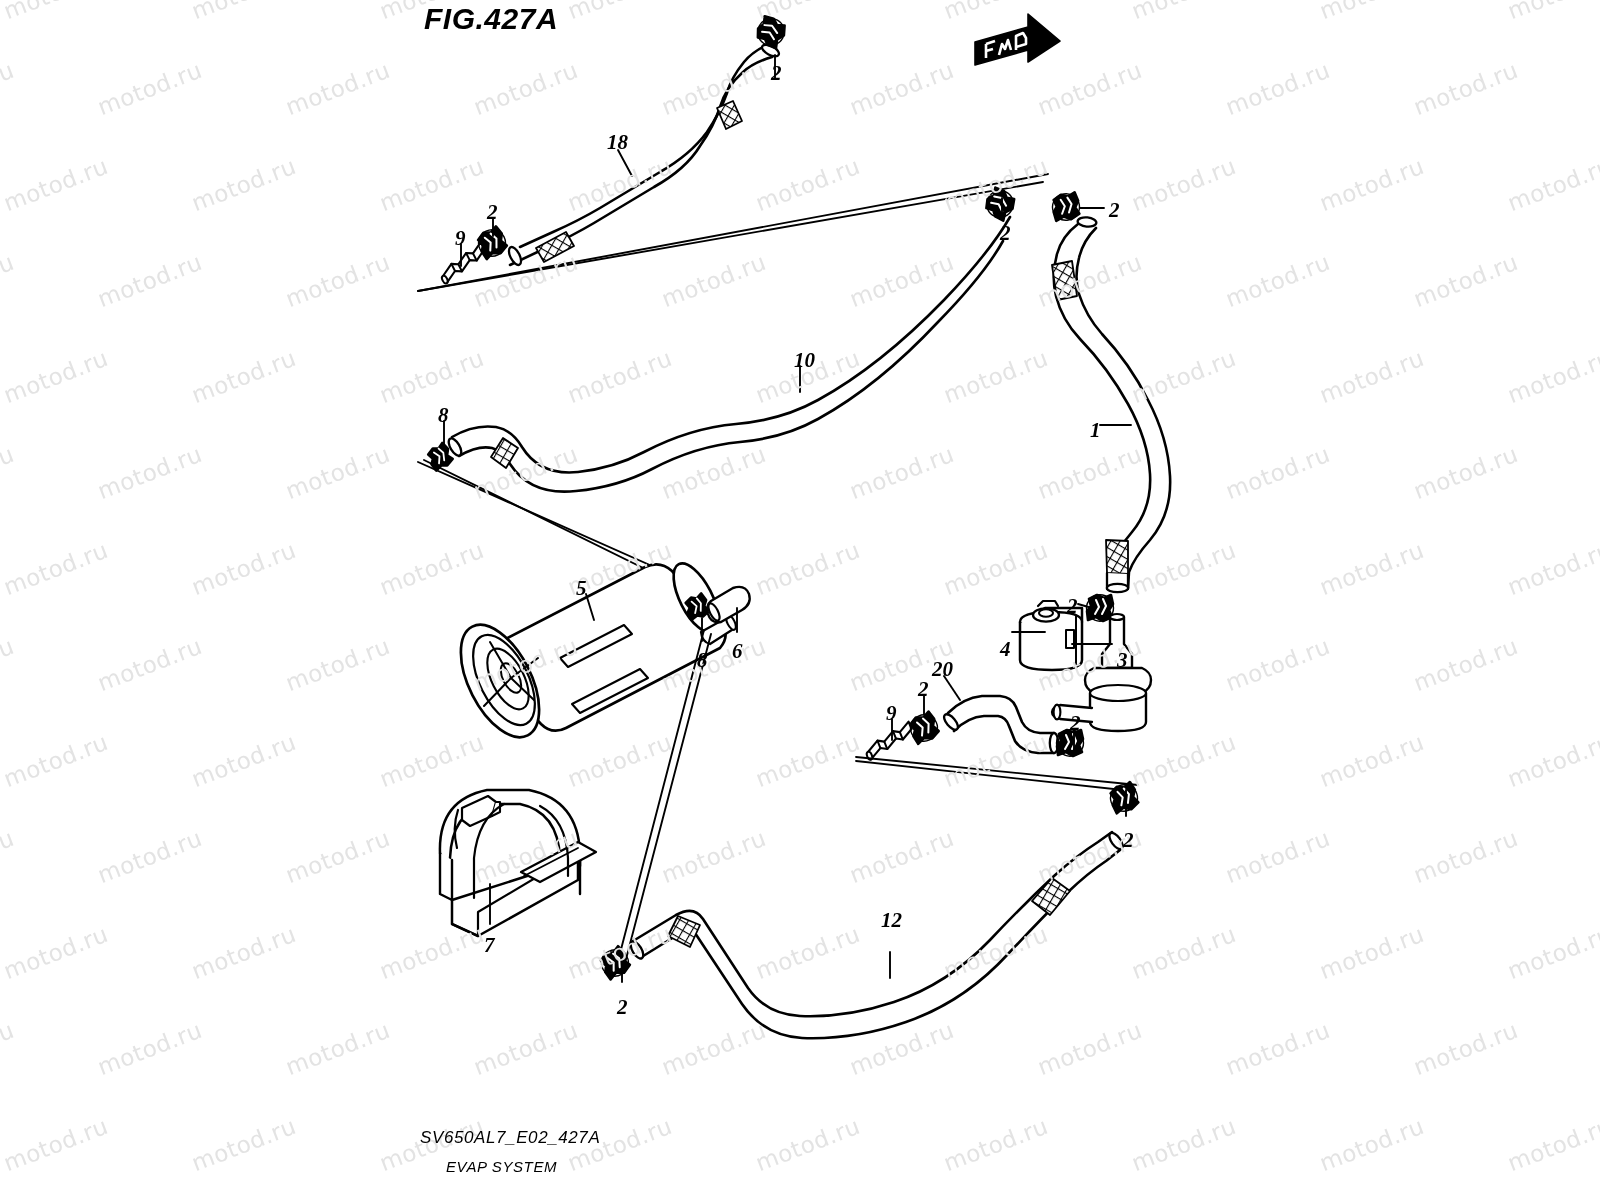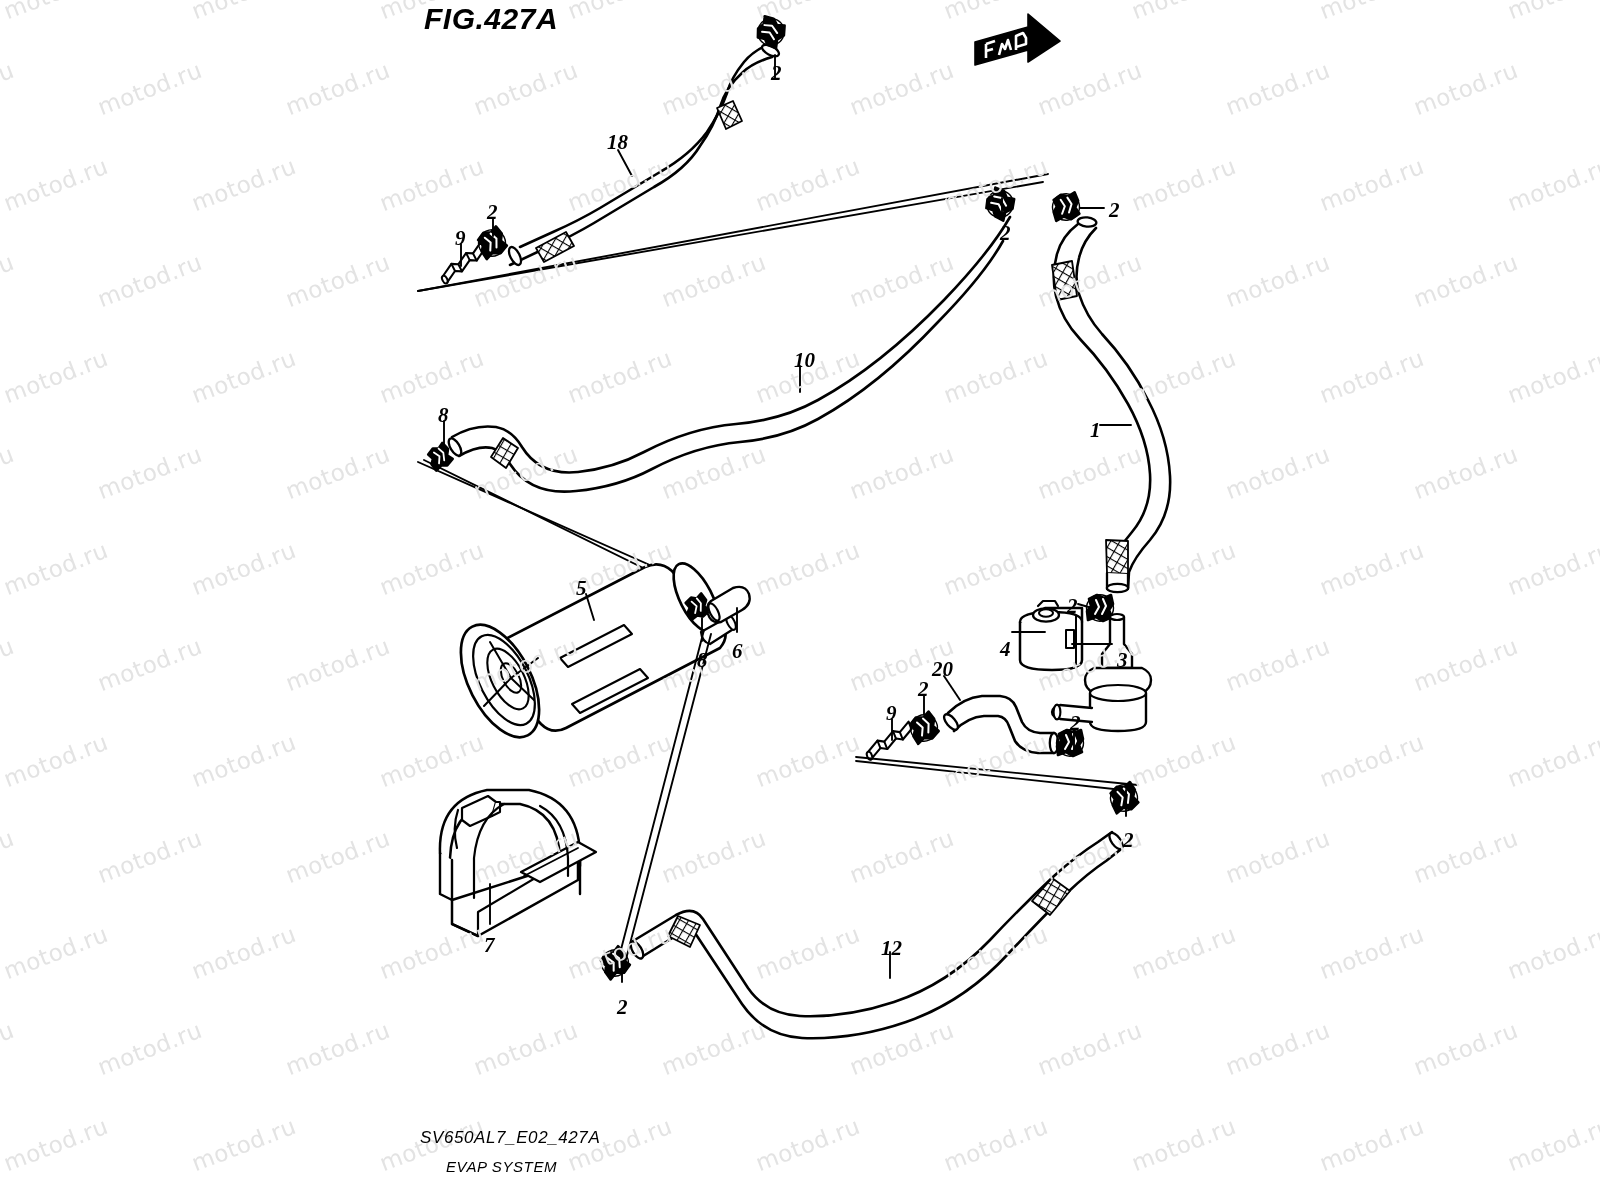--- a/index.html
+++ b/index.html
@@ -456,21 +456,21 @@
       <div class="num" style="left: 732px; top: 641px;">6</div>
       <div class="num" style="left: 697px; top: 650px;">8</div>
       <div class="num" style="left: 1000px; top: 639px;">4</div>
       <div class="num" style="left: 1117px; top: 650px;">3</div>
       <div class="num" style="left: 932px; top: 659px;">20</div>
       <div class="num" style="left: 918px; top: 679px;">2</div>
       <div class="num" style="left: 886px; top: 703px;">9</div>
       <div class="num" style="left: 1070px; top: 713px;">2</div>
       <div class="num" style="left: 1123px; top: 830px;">2</div>
       <div class="num" style="left: 484px; top: 935px;">7</div>
-      <div class="num" style="left: 881px; top: 938px;">12</div>
+      <div class="num" style="left: 881px; top: 910px;">12</div>
       <div class="num" style="left: 617px; top: 997px;">2</div>
     </div>
 
   <div class="cap" id="figtitle">FIG.427A</div>
   <div class="cap" id="pn">SV650AL7_E02_427A</div>
   <div class="cap" id="sysname">EVAP SYSTEM</div>
 
 </div>
 
 </body></html>

